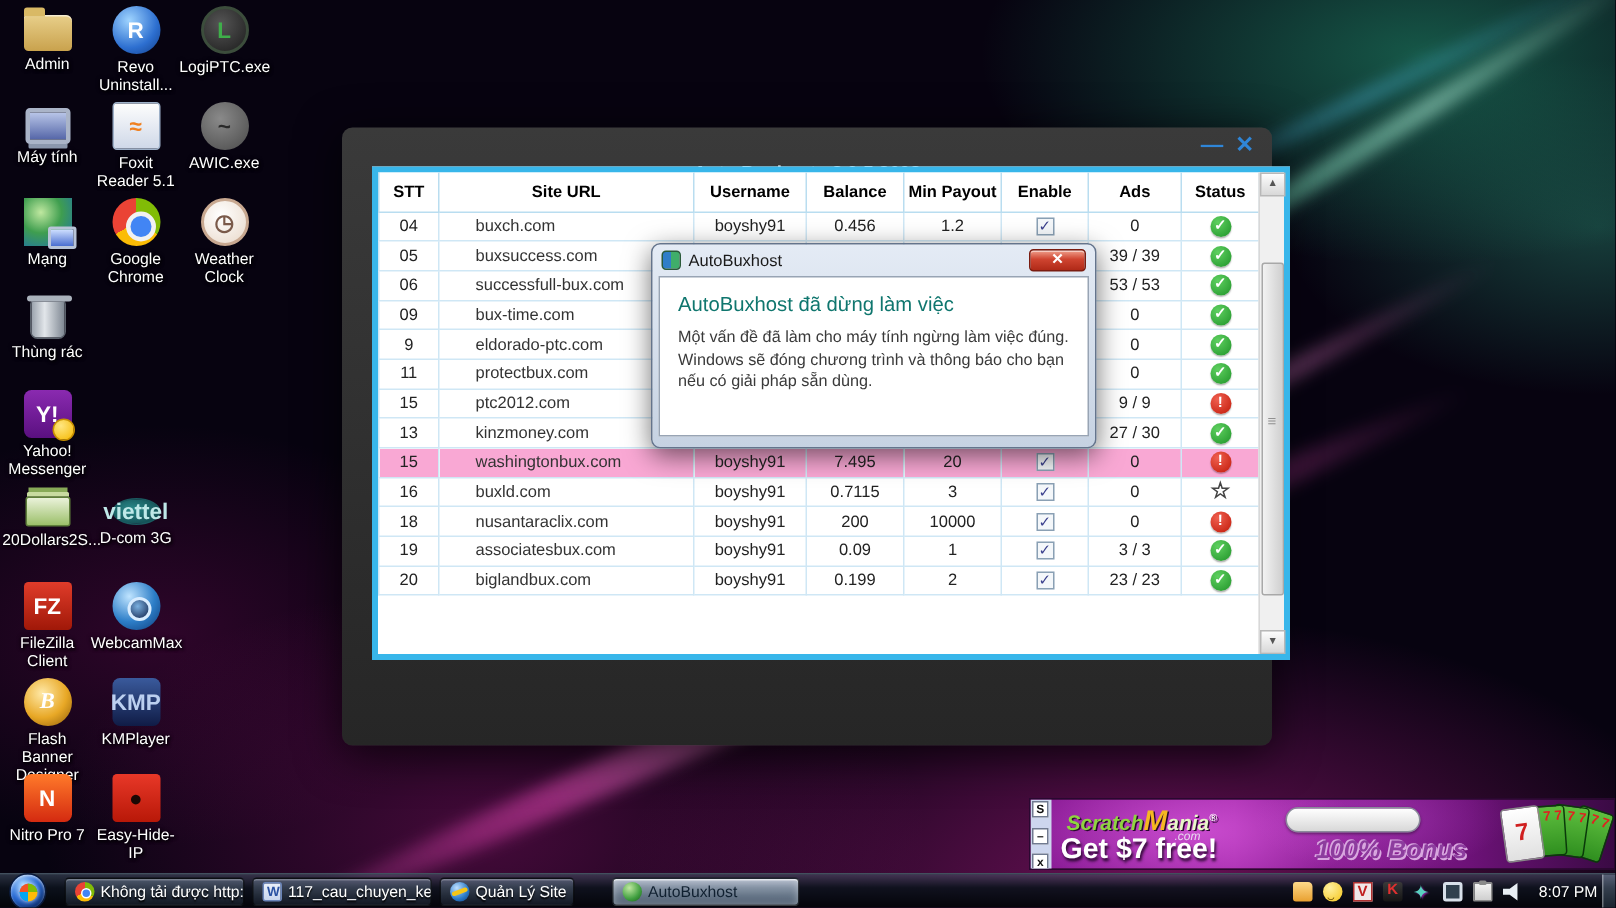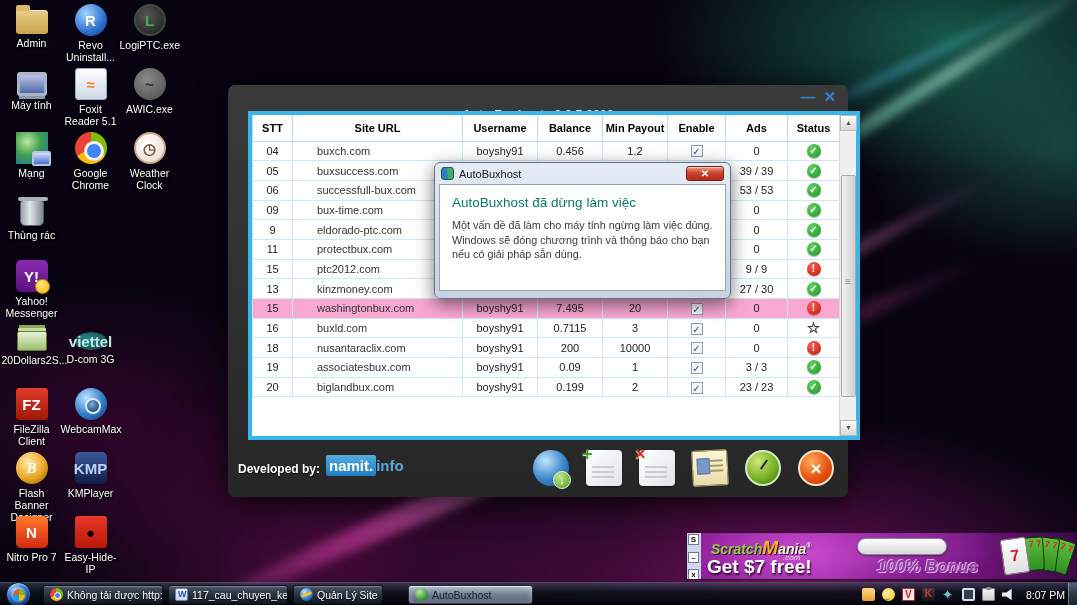--- a/index.html
+++ b/index.html
@@ -540,34 +540,20 @@
           </tr>
         </tbody>
     </table>
     <div id="v-scrollbar">
       <div class="sb-arrow sb-up">▲</div>
       <div id="sb-thumb"></div>
       <div class="sb-arrow sb-down">▼</div>
     </div>
   </div>
 
-  <div id="app-footer">
-    <span id="dev-by">Developed by:</span>
-    <span id="brand">
-      <span class="b1">namit.</span><span class="b2">info</span>
-    </span>
-    <span id="app-tools">
-        <span class="tool t-globe"></span>
-        <span class="tool t-doc t-add"></span>
-        <span class="tool t-doc t-del"></span>
-        <span class="tool t-card"></span>
-        <span class="tool t-clock"></span>
-        <span class="tool t-exit">×</span>
-      </span>
-  </div>
 </div>
 
 <div id="dialog">
   <div id="dlg-titlebar">
     <span id="dlg-icon"></span>
     <span id="dlg-title">AutoBuxhost</span>
     <span id="dlg-close">✕</span>
   </div>
   <div id="dlg-body">
     <div id="dlg-heading">AutoBuxhost đã dừng làm việc</div>

